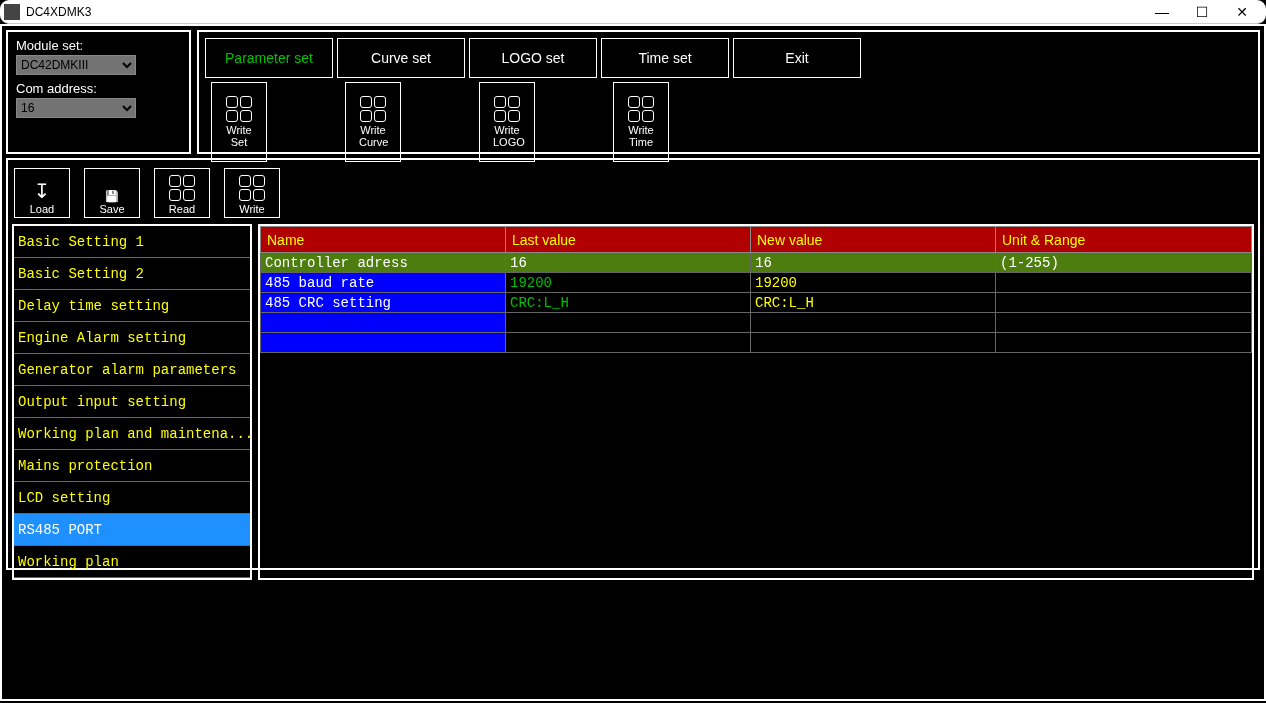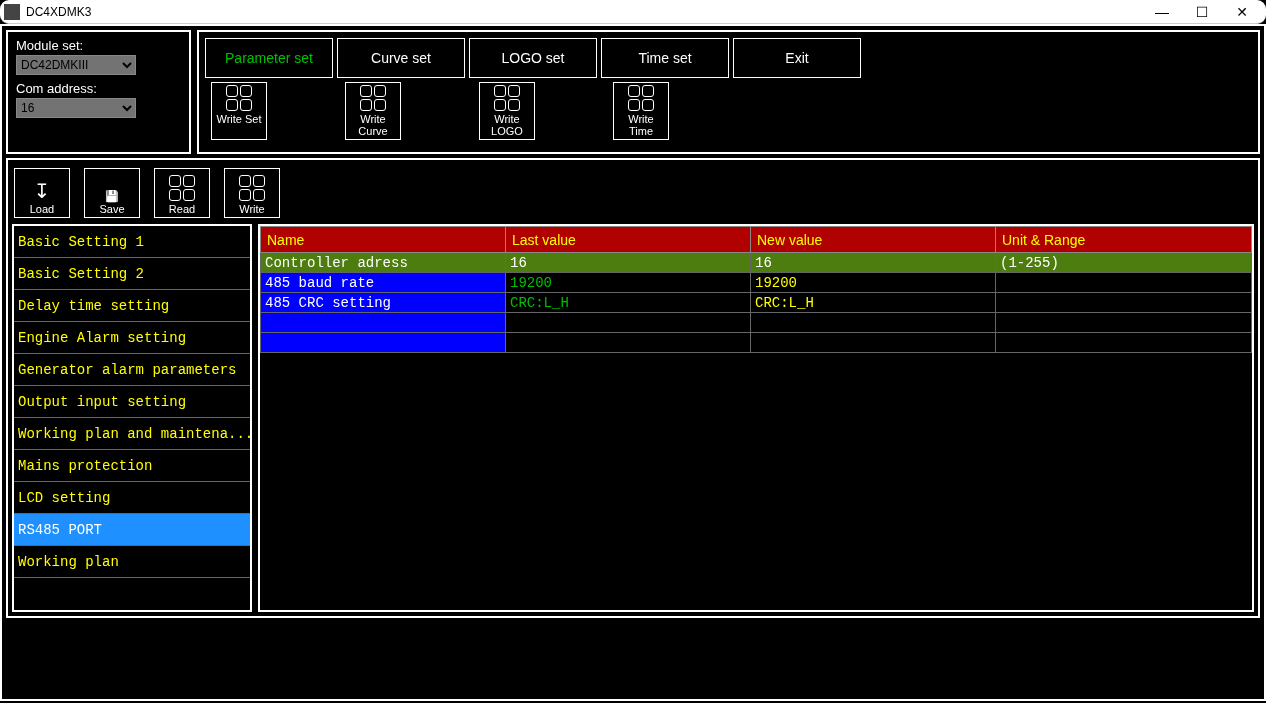--- a/index.html
+++ b/index.html
@@ -82,36 +82,36 @@
     }
     .tab-btn.active { color: #00c000; }
     .write-row { display: flex; gap: 78px; padding-left: 6px;}
     .write-btn {
       border: 1px solid #fff;
       width: 56px;
       text-align: center;
       color: #fff;
       font-size: 11px;
       cursor: pointer;
-      padding: 2px;
+      padding: 13px;
     }
     .write-btn .grid-icon, .action-btn .grid-icon, .action-btn .file-icon {
       display: grid;
       grid-template-columns: 12px 12px;
       grid-template-rows: 12px 12px;
       gap: 2px;
       justify-content: center;
       margin-bottom: 2px;
     }
     .grid-icon span {
       border: 1px solid #fff; border-radius: 3px;
     }
     .main-row {
       border: 2px solid #fff;
-      height: 460px;
+      height: 412px;
       margin-top: 4px;
       padding: 4px;
       display: flex;
       flex-direction: column;
     }
     .action-row { display: flex; gap: 14px; padding: 4px 2px; }
     .action-btn {
       border: 1px solid #fff;
       width: 56px; height: 50px;
       text-align: center; color: #fff;

